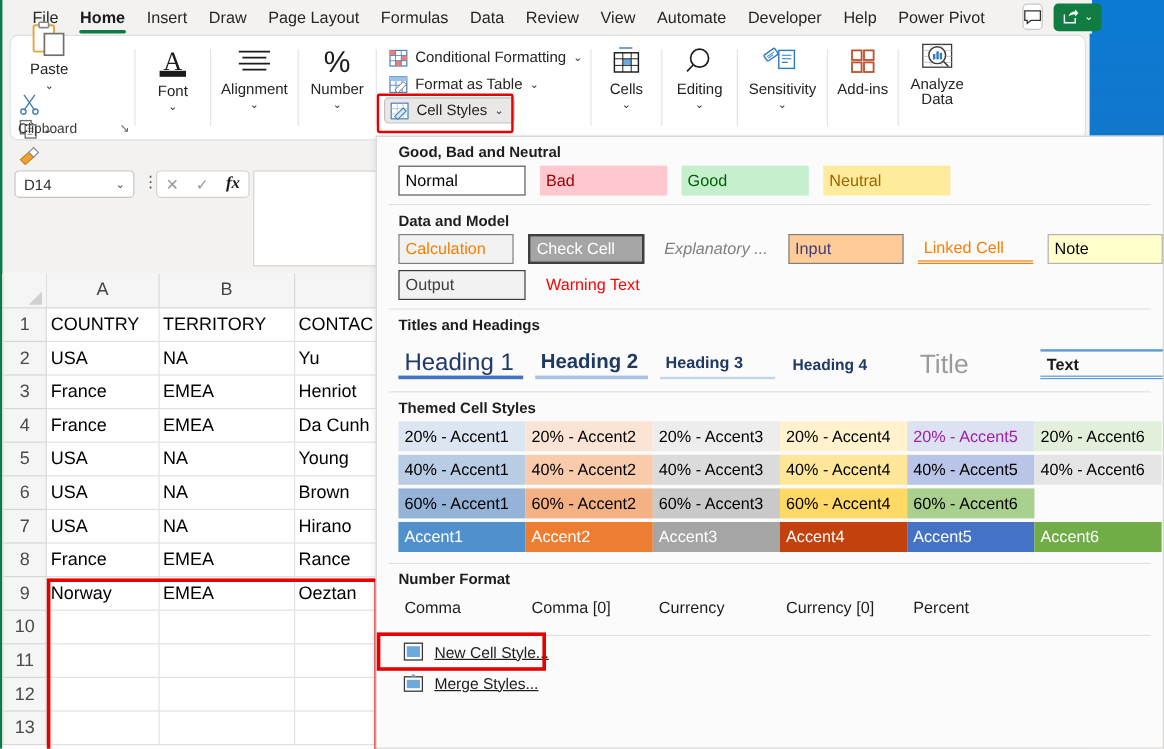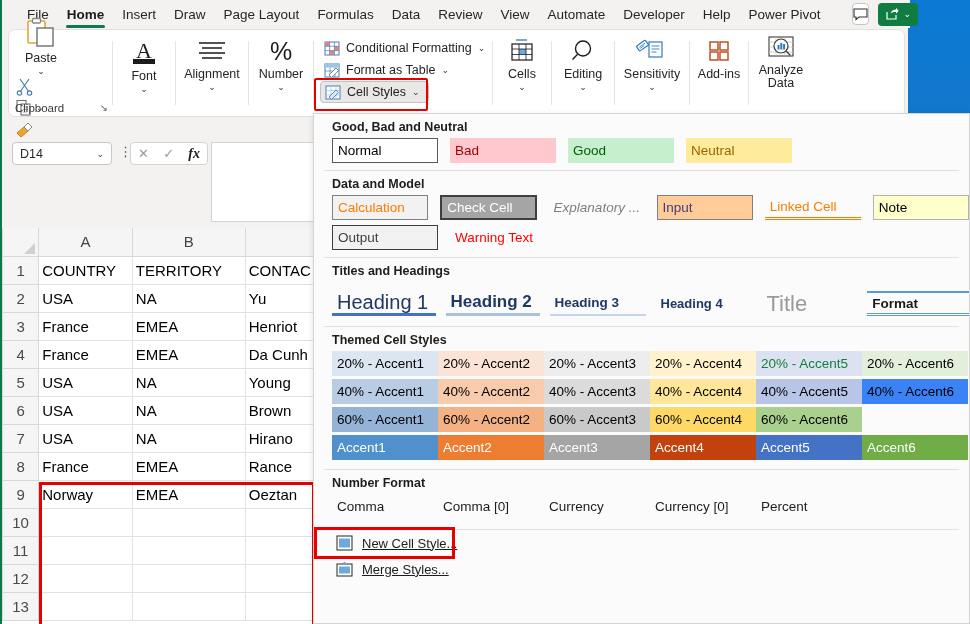--- a/index.html
+++ b/index.html
@@ -491,40 +491,40 @@
   </div>
   <div class="gal-divider"></div>
 
   <div class="gal-section-title">Titles and Headings</div>
   <div class="gal-row" style="gap:10px;align-items:flex-end;height:34px">
     <div class="sw h1">Heading 1</div>
     <div class="sw h2">Heading 2</div>
     <div class="sw h3">Heading 3</div>
     <div class="sw h4">Heading 4</div>
     <div class="sw titlesw">Title</div>
-    <div class="sw totalsw">Format</div>
+    <div class="sw totalsw">Text</div>
   </div>
   <div class="gal-divider" style="margin-top:10px"></div>
 
   <div class="gal-section-title">Themed Cell Styles</div>
   <div class="gal-row" style="gap:0;margin-bottom:3px">
     <div class="sw sw-wide" style="background:#dce6f2;color:#000">20% - Accent1</div>
     <div class="sw sw-wide" style="background:#fbe4d5;color:#000">20% - Accent2</div>
     <div class="sw sw-wide" style="background:#ededed;color:#000">20% - Accent3</div>
     <div class="sw sw-wide" style="background:#fff2cc;color:#000">20% - Accent4</div>
-    <div class="sw sw-wide" style="background:#dce2f1;color:#15803d">20% - Accent5</div>
+    <div class="sw sw-wide" style="background:#dce2f1;color:#a21caf">20% - Accent5</div>
     <div class="sw sw-wide" style="background:#e2efda;color:#000">20% - Accent6</div>
   </div>
   <div class="gal-row" style="gap:0;margin-bottom:3px">
     <div class="sw sw-wide" style="background:#b8cce4;color:#000">40% - Accent1</div>
     <div class="sw sw-wide" style="background:#f8cbad;color:#000">40% - Accent2</div>
     <div class="sw sw-wide" style="background:#dbdbdb;color:#000">40% - Accent3</div>
     <div class="sw sw-wide" style="background:#ffe699;color:#000">40% - Accent4</div>
     <div class="sw sw-wide" style="background:#b9c5e7;color:#000">40% - Accent5</div>
-    <div class="sw sw-wide" style="background:#3b82f6;color:#000">40% - Accent6</div>
+    <div class="sw sw-wide" style="background:#e5e5e5;color:#000">40% - Accent6</div>
   </div>
   <div class="gal-row" style="gap:0;margin-bottom:3px">
     <div class="sw sw-wide" style="background:#95b3d7;color:#000">60% - Accent1</div>
     <div class="sw sw-wide" style="background:#f4b183;color:#000">60% - Accent2</div>
     <div class="sw sw-wide" style="background:#c9c9c9;color:#000">60% - Accent3</div>
     <div class="sw sw-wide" style="background:#ffd966;color:#000">60% - Accent4</div>
     <div class="sw sw-wide" style="background:#a9d08e;color:#000">60% - Accent6</div>
   </div>
   <div class="gal-row" style="gap:0">
     <div class="sw sw-wide" style="background:#4f90cd;color:#fff">Accent1</div>

